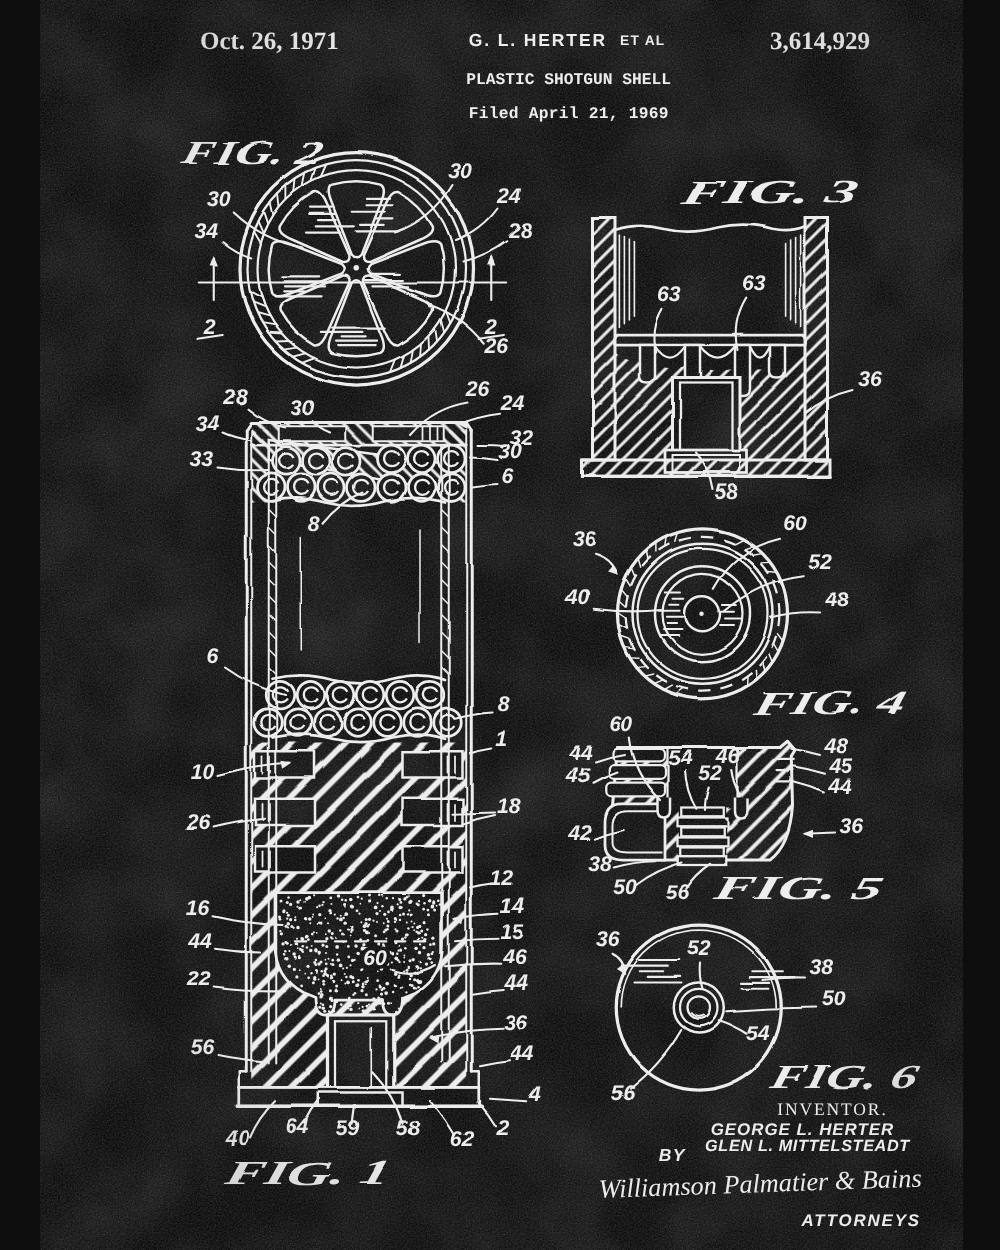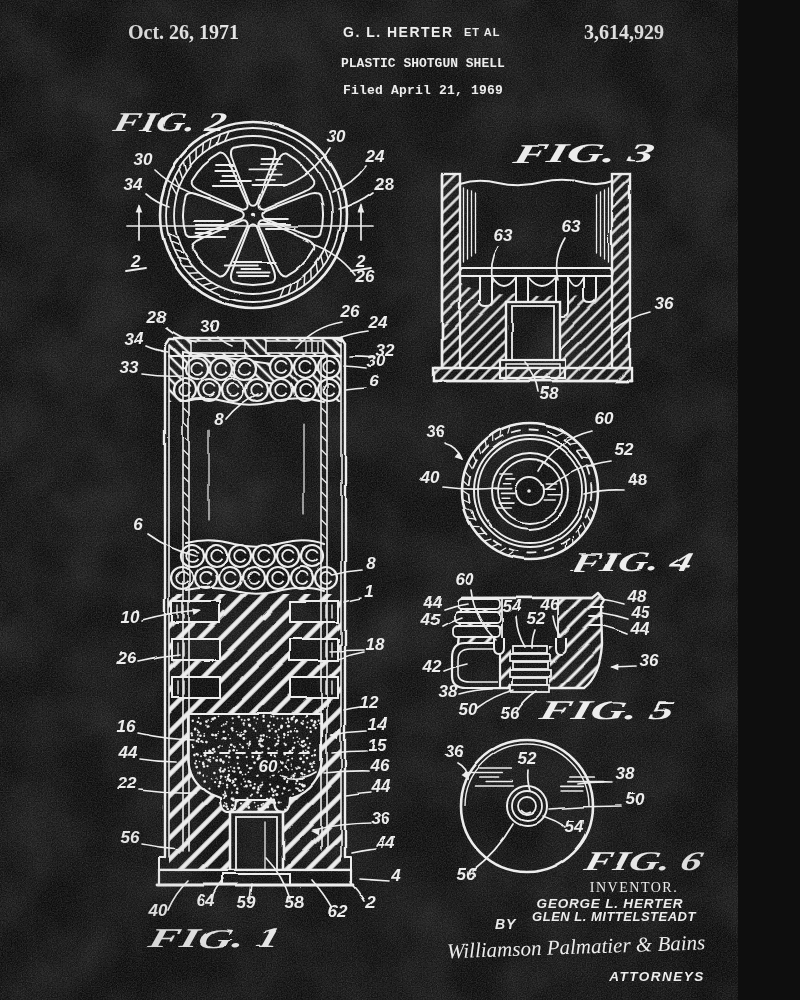--- a/index.html
+++ b/index.html
@@ -1,15 +1,15 @@
 <!DOCTYPE html>
 <html><head><meta charset="utf-8">
 <style>
   html,body { margin:0; padding:0; background:#0e0e0e; }
-  #page { width:738px; height:1000px; overflow:hidden; }
+  #page { width:738px; height:1000px; overflow:hidden;margin-left:32px; }
 </style></head>
 <body>
 <div id="page"><svg width="800" height="1000" viewBox="0 0 800 1000" font-family="'Liberation Sans', sans-serif">
 <defs>
 <filter id="grain" x="0" y="0" width="100%" height="100%">
   <feTurbulence type="fractalNoise" baseFrequency="0.8" numOctaves="2" seed="7" result="n"></feTurbulence>
   <feColorMatrix in="n" type="matrix" values="0 0 0 0 1  0 0 0 0 1  0 0 0 0 1  0.55 0.55 0.55 0 -0.62"></feColorMatrix>
 </filter>
 <filter id="blotch" x="0" y="0" width="100%" height="100%">
   <feTurbulence type="fractalNoise" baseFrequency="0.015" numOctaves="3" seed="11" result="n"></feTurbulence>

